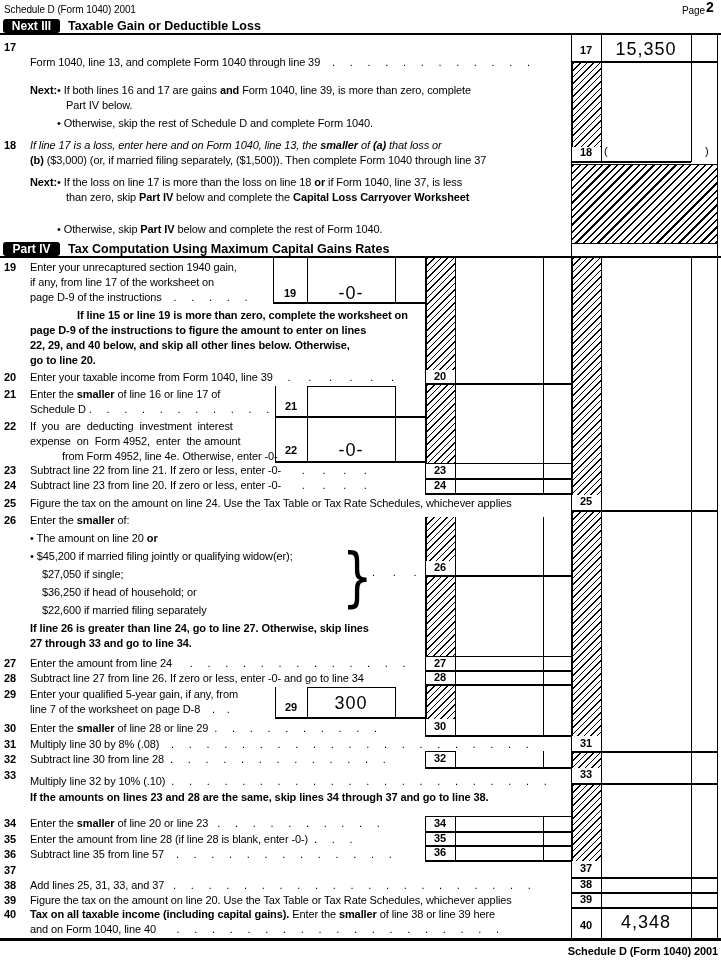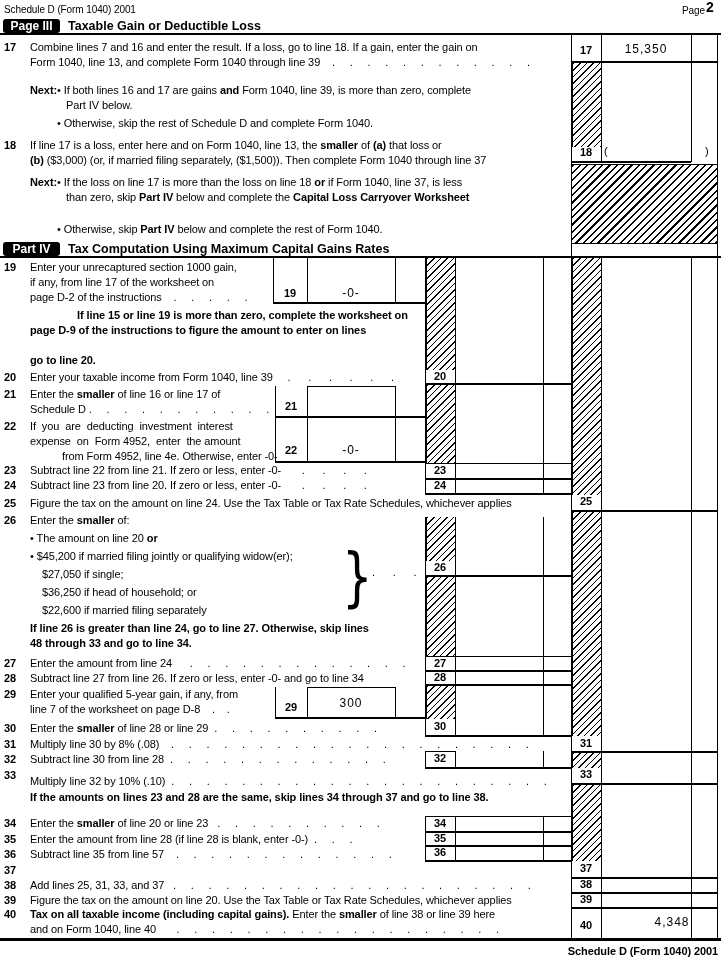--- a/index.html
+++ b/index.html
@@ -11,53 +11,52 @@
   .lnum{position:absolute;font-weight:bold;line-height:13px;}
   .vl{position:absolute;width:0;border-left:1px solid #000;}
   .hl{position:absolute;height:0;border-top:1px solid #000;}
   .hl2{position:absolute;height:0;border-top:2px solid #000;}
   .hl3{position:absolute;height:0;border-top:3px solid #000;}
   .hatch{position:absolute;border-left:1px solid #000;border-right:1px solid #000;
          background:repeating-linear-gradient(135deg,#000 0,#000 1.2px,#fff 1.2px,#fff 4.6px);}
   .hatchblock{position:absolute;border:1px solid #000;
          background:repeating-linear-gradient(135deg,#000 0,#000 1.6px,#fff 1.6px,#fff 5.2px);}
   .bn{position:absolute;font-weight:bold;text-align:center;line-height:13px;}
-  .val{position:absolute;text-align:center;font-size:12px;letter-spacing:1px;line-height:14px;}
+  .val{position:absolute;text-align:center;font-size:18px;letter-spacing:1px;line-height:14px;}
   .partbar{position:absolute;left:0;width:721px;height:14px;border-bottom:2.5px solid #000;}
   .partlabel{position:absolute;left:3px;top:0;width:57px;height:14px;background:#000;color:#fff;
              font-weight:bold;font-size:12px;text-align:center;line-height:14px;border-radius:3px;}
   .parttitle{position:absolute;left:68px;top:0;font-weight:bold;font-size:12.5px;line-height:14px;}
   .brace{position:absolute;font-size:64px;line-height:66px;font-family:"DejaVu Sans",sans-serif;
          transform:scaleX(.75);transform-origin:left top;}
 </style>
 </head>
 <body>
 
 <div class="page">
 
   <div class="t small" style="left:4px;top:3px;">Schedule D (Form 1040) 2001</div>
   <div class="t small" style="left:682px;top:4px;">Page</div>
   <div class="t b" style="left:706px;top:1px;font-size:14px;">2</div>
 
   <div class="partbar" style="top:19px;">
-    <div class="partlabel">Page III</div>
+    <div class="partlabel">Next III</div>
     <div class="parttitle">Taxable Gain or Deductible Loss</div>
   </div>
 
   <div class="lnum" style="left:4px;top:41px;">17</div>
-  <div class="t" style="left:30px;top:41px;">Combine lines 7 and 16 and enter the result. If a loss, go to line 18. If a gain, enter the gain on</div>
   <div class="t" style="left:30px;top:56px;">Form 1040, line 13, and complete Form 1040 through line 39    .     .     .     .     .     .     .     .     .     .     .     .</div>
 
   <div class="t b" style="left:30px;top:84px;">Next:</div>
   <div class="t" style="left:57px;top:84px;"><span>• If both lines 16 and 17 are gains </span><span class="b">and</span><span> Form 1040, line 39, is more than zero, complete</span></div>
   <div class="t" style="left:66px;top:99px;">Part IV below.</div>
   <div class="t" style="left:57px;top:117px;">• Otherwise, skip the rest of Schedule D and complete Form 1040.</div>
 
   <div class="lnum" style="left:4px;top:139px;">18</div>
-  <div class="t" style="left:30px;top:139px;"><span>If line 17 is a loss, enter here and on Form 1040, line 13, the </span><span class="b">smaller</span><span> of </span><span class="b">(a)</span><span> that loss or</span></div>
+  <div class="t" style="left:30px;top:139px;font-style:italic;"><span>If line 17 is a loss, enter here and on Form 1040, line 13, the </span><span class="b">smaller</span><span> of </span><span class="b">(a)</span><span> that loss or</span></div>
   <div class="t" style="left:30px;top:154px;"><span class="b">(b)</span><span> ($3,000) (or, if married filing separately, ($1,500)). Then complete Form 1040 through line 37</span></div>
 
   <div class="t b" style="left:30px;top:176px;">Next:</div>
   <div class="t" style="left:57px;top:176px;"><span>• If the loss on line 17 is more than the loss on line 18 </span><span class="b">or</span><span> if Form 1040, line 37, is less</span></div>
   <div class="t" style="left:66px;top:191px;"><span>than zero, skip </span><span class="b">Part IV</span><span> below and complete the </span><span class="b">Capital Loss Carryover Worksheet</span></div>
   <div class="t" style="left:57px;top:223px;"><span>• Otherwise, skip </span><span class="b">Part IV</span><span> below and complete the rest of Form 1040.</span></div>
 
   <div class="vl" style="left:571px;top:33px;height:908px;"></div>
   <div class="vl" style="left:601px;top:33px;height:129px;"></div>
   <div class="vl" style="left:691px;top:33px;height:129px;"></div>
@@ -71,26 +70,27 @@
   <div class="t" style="left:705px;top:145px;">)</div>
   <div class="hl2" style="left:571px;top:161px;width:120px;"></div>
   <div class="hatchblock" style="left:571px;top:164px;width:145px;height:78px;"></div>
 
   <div class="partbar" style="top:242px;">
     <div class="partlabel">Part IV</div>
     <div class="parttitle">Tax Computation Using Maximum Capital Gains Rates</div>
   </div>
 
   <div class="lnum" style="left:4px;top:261px;">19</div>
-  <div class="t" style="left:30px;top:261px;">Enter your unrecaptured section 1000 gain,</div>
+  <div class="t" style="left:30px;top:261px;">Enter your unrecaptured section 1940 gain,</div>
   <div class="t" style="left:30px;top:276px;">if any, from line 17 of the worksheet on</div>
-  <div class="t" style="left:30px;top:291px;">page D-2 of the instructions    .     .     .     .     .</div>
+  <div class="t" style="left:30px;top:291px;">page D-9 of the instructions    .     .     .     .     .</div>
 
   <div class="t b" style="left:30px;top:309px;margin-left:47px;">If line 15 or line 19 is more than zero, complete the worksheet on</div>
   <div class="t b" style="left:30px;top:324px;">page D-9 of the instructions to figure the amount to enter on lines</div>
+  <div class="t b" style="left:30px;top:339px;">22, 29, and 40 below, and skip all other lines below. Otherwise,</div>
   <div class="t b" style="left:30px;top:354px;">go to line 20.</div>
 
   <div class="lnum" style="left:4px;top:371px;">20</div>
   <div class="t" style="left:30px;top:371px;">Enter your taxable income from Form 1040, line 39     .      .      .      .      .      .</div>
 
   <div class="lnum" style="left:4px;top:388px;">21</div>
   <div class="t" style="left:30px;top:388px;"><span>Enter the </span><span class="b">smaller</span><span> of line 16 or line 17 of</span></div>
   <div class="t" style="left:30px;top:403px;">Schedule D .     .     .     .     .     .     .     .     .     .     .</div>
 
   <div class="lnum" style="left:4px;top:420px;">22</div>
@@ -109,21 +109,21 @@
   <div class="t" style="left:30px;top:514px;"><span>Enter the </span><span class="b">smaller</span><span> of:</span></div>
   <div class="t" style="left:30px;top:532px;"><span>• The amount on line 20 </span><span class="b">or</span></div>
   <div class="t" style="left:30px;top:550px;">• $45,200 if married filing jointly or qualifying widow(er);</div>
   <div class="t" style="left:42px;top:568px;">$27,050 if single;</div>
   <div class="t" style="left:42px;top:586px;">$36,250 if head of household; or</div>
   <div class="t" style="left:42px;top:604px;">$22,600 if married filing separately</div>
   <div class="brace" style="left:342px;top:544px;">}</div>
   <div class="t" style="left:372px;top:566px;">.      .      .</div>
 
   <div class="t b" style="left:30px;top:622px;">If line 26 is greater than line 24, go to line 27. Otherwise, skip lines</div>
-  <div class="t b" style="left:30px;top:637px;">48 through 33 and go to line 34.</div>
+  <div class="t b" style="left:30px;top:637px;">27 through 33 and go to line 34.</div>
 
   <div class="lnum" style="left:4px;top:657px;">27</div>
   <div class="t" style="left:30px;top:657px;">Enter the amount from line 24      .     .     .     .     .     .     .     .     .     .     .     .     .</div>
   <div class="lnum" style="left:4px;top:672px;">28</div>
   <div class="t" style="left:30px;top:672px;">Subtract line 27 from line 26. If zero or less, enter -0- and go to line 34</div>
 
   <div class="lnum" style="left:4px;top:688px;">29</div>
   <div class="t" style="left:30px;top:688px;">Enter your qualified 5-year gain, if any, from</div>
   <div class="t" style="left:30px;top:703px;">line 7 of the worksheet on page D-8    .    .</div>
 
@@ -237,18 +237,18 @@
   <div class="bn" style="left:571px;top:768px;width:30px;">33</div>
   <div class="hl2" style="left:571px;top:783px;width:146px;"></div>
   <div class="hatch" style="left:572px;top:785px;width:28px;height:76px;"></div>
   <div class="bn" style="left:571px;top:862px;width:30px;">37</div>
   <div class="hl2" style="left:571px;top:877px;width:146px;"></div>
   <div class="bn" style="left:571px;top:878px;width:30px;">38</div>
   <div class="hl2" style="left:571px;top:892px;width:146px;"></div>
   <div class="bn" style="left:571px;top:893px;width:30px;">39</div>
   <div class="hl2" style="left:571px;top:907px;width:146px;"></div>
   <div class="bn" style="left:571px;top:919px;width:30px;">40</div>
-  <div class="val" style="left:627px;top:915px;width:90px;">4,348</div>
+  <div class="val" style="left:601px;top:915px;width:90px;">4,348</div>
 
   <div class="hl3" style="left:0px;top:938px;width:721px;"></div>
   <div class="t b" style="left:430px;top:945px;width:288px;text-align:right;">Schedule D (Form 1040) 2001</div>
 
 </div>
 
 </body></html>

